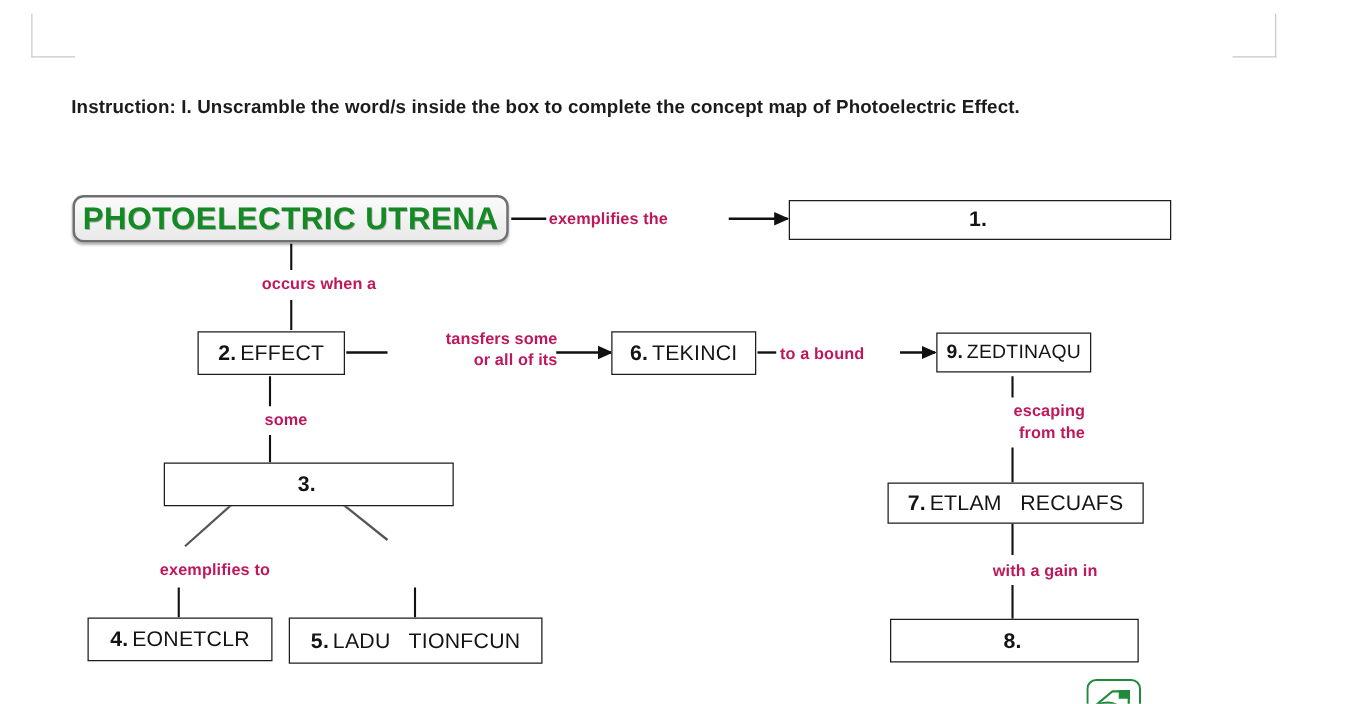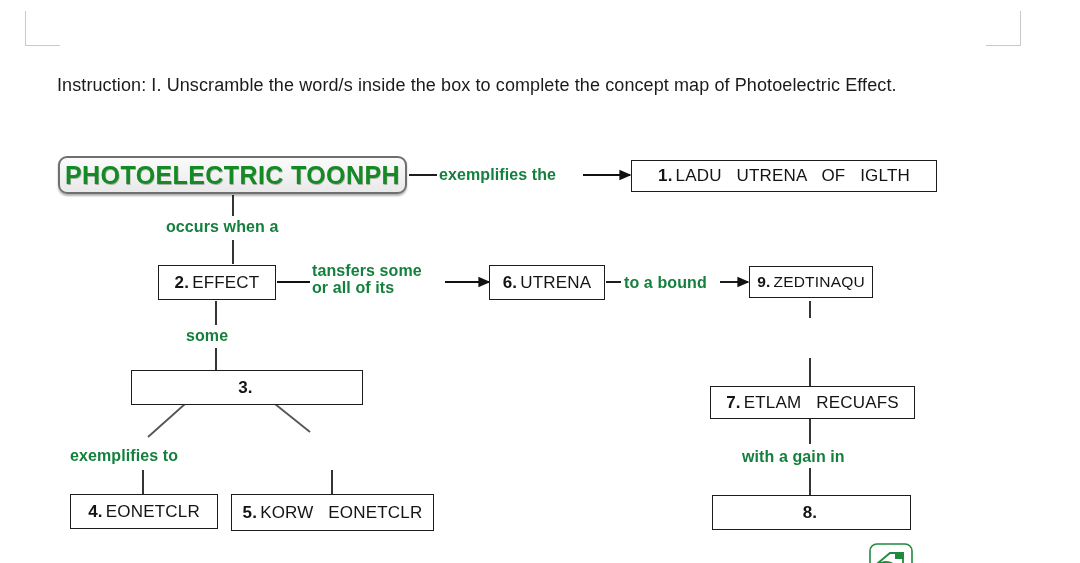--- a/index.html
+++ b/index.html
@@ -40,25 +40,26 @@
     border-right: 1.5px solid #c9c9c9;
     border-bottom: 1.5px solid #c9c9c9;
   }
 
   
   #instruction {
     position: absolute;
     left: 57px;
     top: 72px;
     width: 928px;
-    font-size: 18px;
+    font-size: 15px;
     line-height: 27px;
     text-align: justify;
     color: #1b1b1b;
     letter-spacing: 0.1px;
+    font-weight: bold;
   }
 
   
   #map {
     position: absolute;
     left: 0;
     top: 0;
     width: 1080px;
     height: 563px;
   }
@@ -110,28 +111,28 @@
     font-size: 25px;
     font-weight: bold;
     color: #138a23;
     letter-spacing: 0.4px;
     text-shadow: 0.6px 0.6px 0 rgba(120,120,120,0.55);
   }
 
   
   .link-label {
     position: absolute;
-    font-size: 16px;
-    font-weight: bold;
-    color: #15803d;
+    font-size: 13px;
+    font-weight: bold;
+    color: #be185d;
     white-space: pre-line;
     line-height: 17px;
     letter-spacing: 0.1px;
   }
-  .link-label.center { text-align: left; }
+  .link-label.center { text-align: right; }
 
   
   #device-icon {
     position: absolute;
     left: 869px;
     top: 543px;
     width: 44px;
     height: 32px;
   }
 </style>
@@ -177,50 +178,49 @@
       <line x1="332" y1="470" x2="332" y2="494" stroke="#111111" stroke-width="1.7"></line>
 
       <line x1="810" y1="301" x2="810" y2="318" stroke="#111111" stroke-width="1.7"></line>
       <line x1="810" y1="358" x2="810" y2="386" stroke="#111111" stroke-width="1.7"></line>
 
       <line x1="810" y1="418" x2="810" y2="444" stroke="#111111" stroke-width="1.7"></line>
       <line x1="810" y1="468" x2="810" y2="495" stroke="#111111" stroke-width="1.7"></line>
     </svg>
 
     <div id="node-title">
-      <span class="title-text">PHOTOELECTRIC TOONPH</span>
+      <span class="title-text">PHOTOELECTRIC UTRENA</span>
     </div>
 
     <div class="node" style="left:631px; top:160px; width:306px; height:32px;">
       <span class="num">1.</span>
-      <span>LADU   UTRENA   OF   IGLTH</span>
     </div>
 
     <div class="node" style="left:158px; top:265px; width:118px; height:35px;">
       <span class="num">2.</span>
       <span>EFFECT</span>
     </div>
 
     <div class="node" style="left:131px; top:370px; width:232px; height:35px;">
       <span class="num">3.</span>
     </div>
 
     <div class="node" style="left:70px; top:494px; width:148px; height:35px;">
       <span class="num">4.</span>
       <span>EONETCLR</span>
     </div>
 
     <div class="node" style="left:231px; top:494px; width:203px; height:37px;">
       <span class="num">5.</span>
-      <span>KORW   EONETCLR</span>
+      <span>LADU   TIONFCUN</span>
     </div>
 
     <div class="node" style="left:489px; top:265px; width:116px; height:35px;">
       <span class="num">6.</span>
-      <span>UTRENA</span>
+      <span>TEKINCI</span>
     </div>
 
     <div class="node" style="left:710px; top:386px; width:205px; height:33px;">
       <span class="num">7.</span>
       <span>ETLAM   RECUAFS</span>
     </div>
 
     <div class="node" style="left:712px; top:495px; width:199px; height:35px;">
       <span class="num">8.</span>
     </div>
@@ -234,20 +234,22 @@
 
     <div class="link-label center" style="left:166px; top:218px; width:135px;">occurs when a</div>
 
     <div class="link-label center" style="left:312px; top:262px; width:134px;">tansfers some
 or all of its</div>
 
     <div class="link-label" style="left:624px; top:274px;">to a bound</div>
 
     <div class="link-label center" style="left:186px; top:327px; width:60px;">some</div>
 
+    <div class="link-label center" style="left:752px; top:320px; width:116px;">escaping
+from the</div>
 
     <div class="link-label center" style="left:70px; top:447px; width:146px;">exemplifies to</div>
 
 
     <div class="link-label center" style="left:742px; top:448px; width:136px;">with a gain in</div>
 
   </div>
 
   <div id="device-icon">
     <svg width="44" height="32" viewBox="0 0 44 32">

